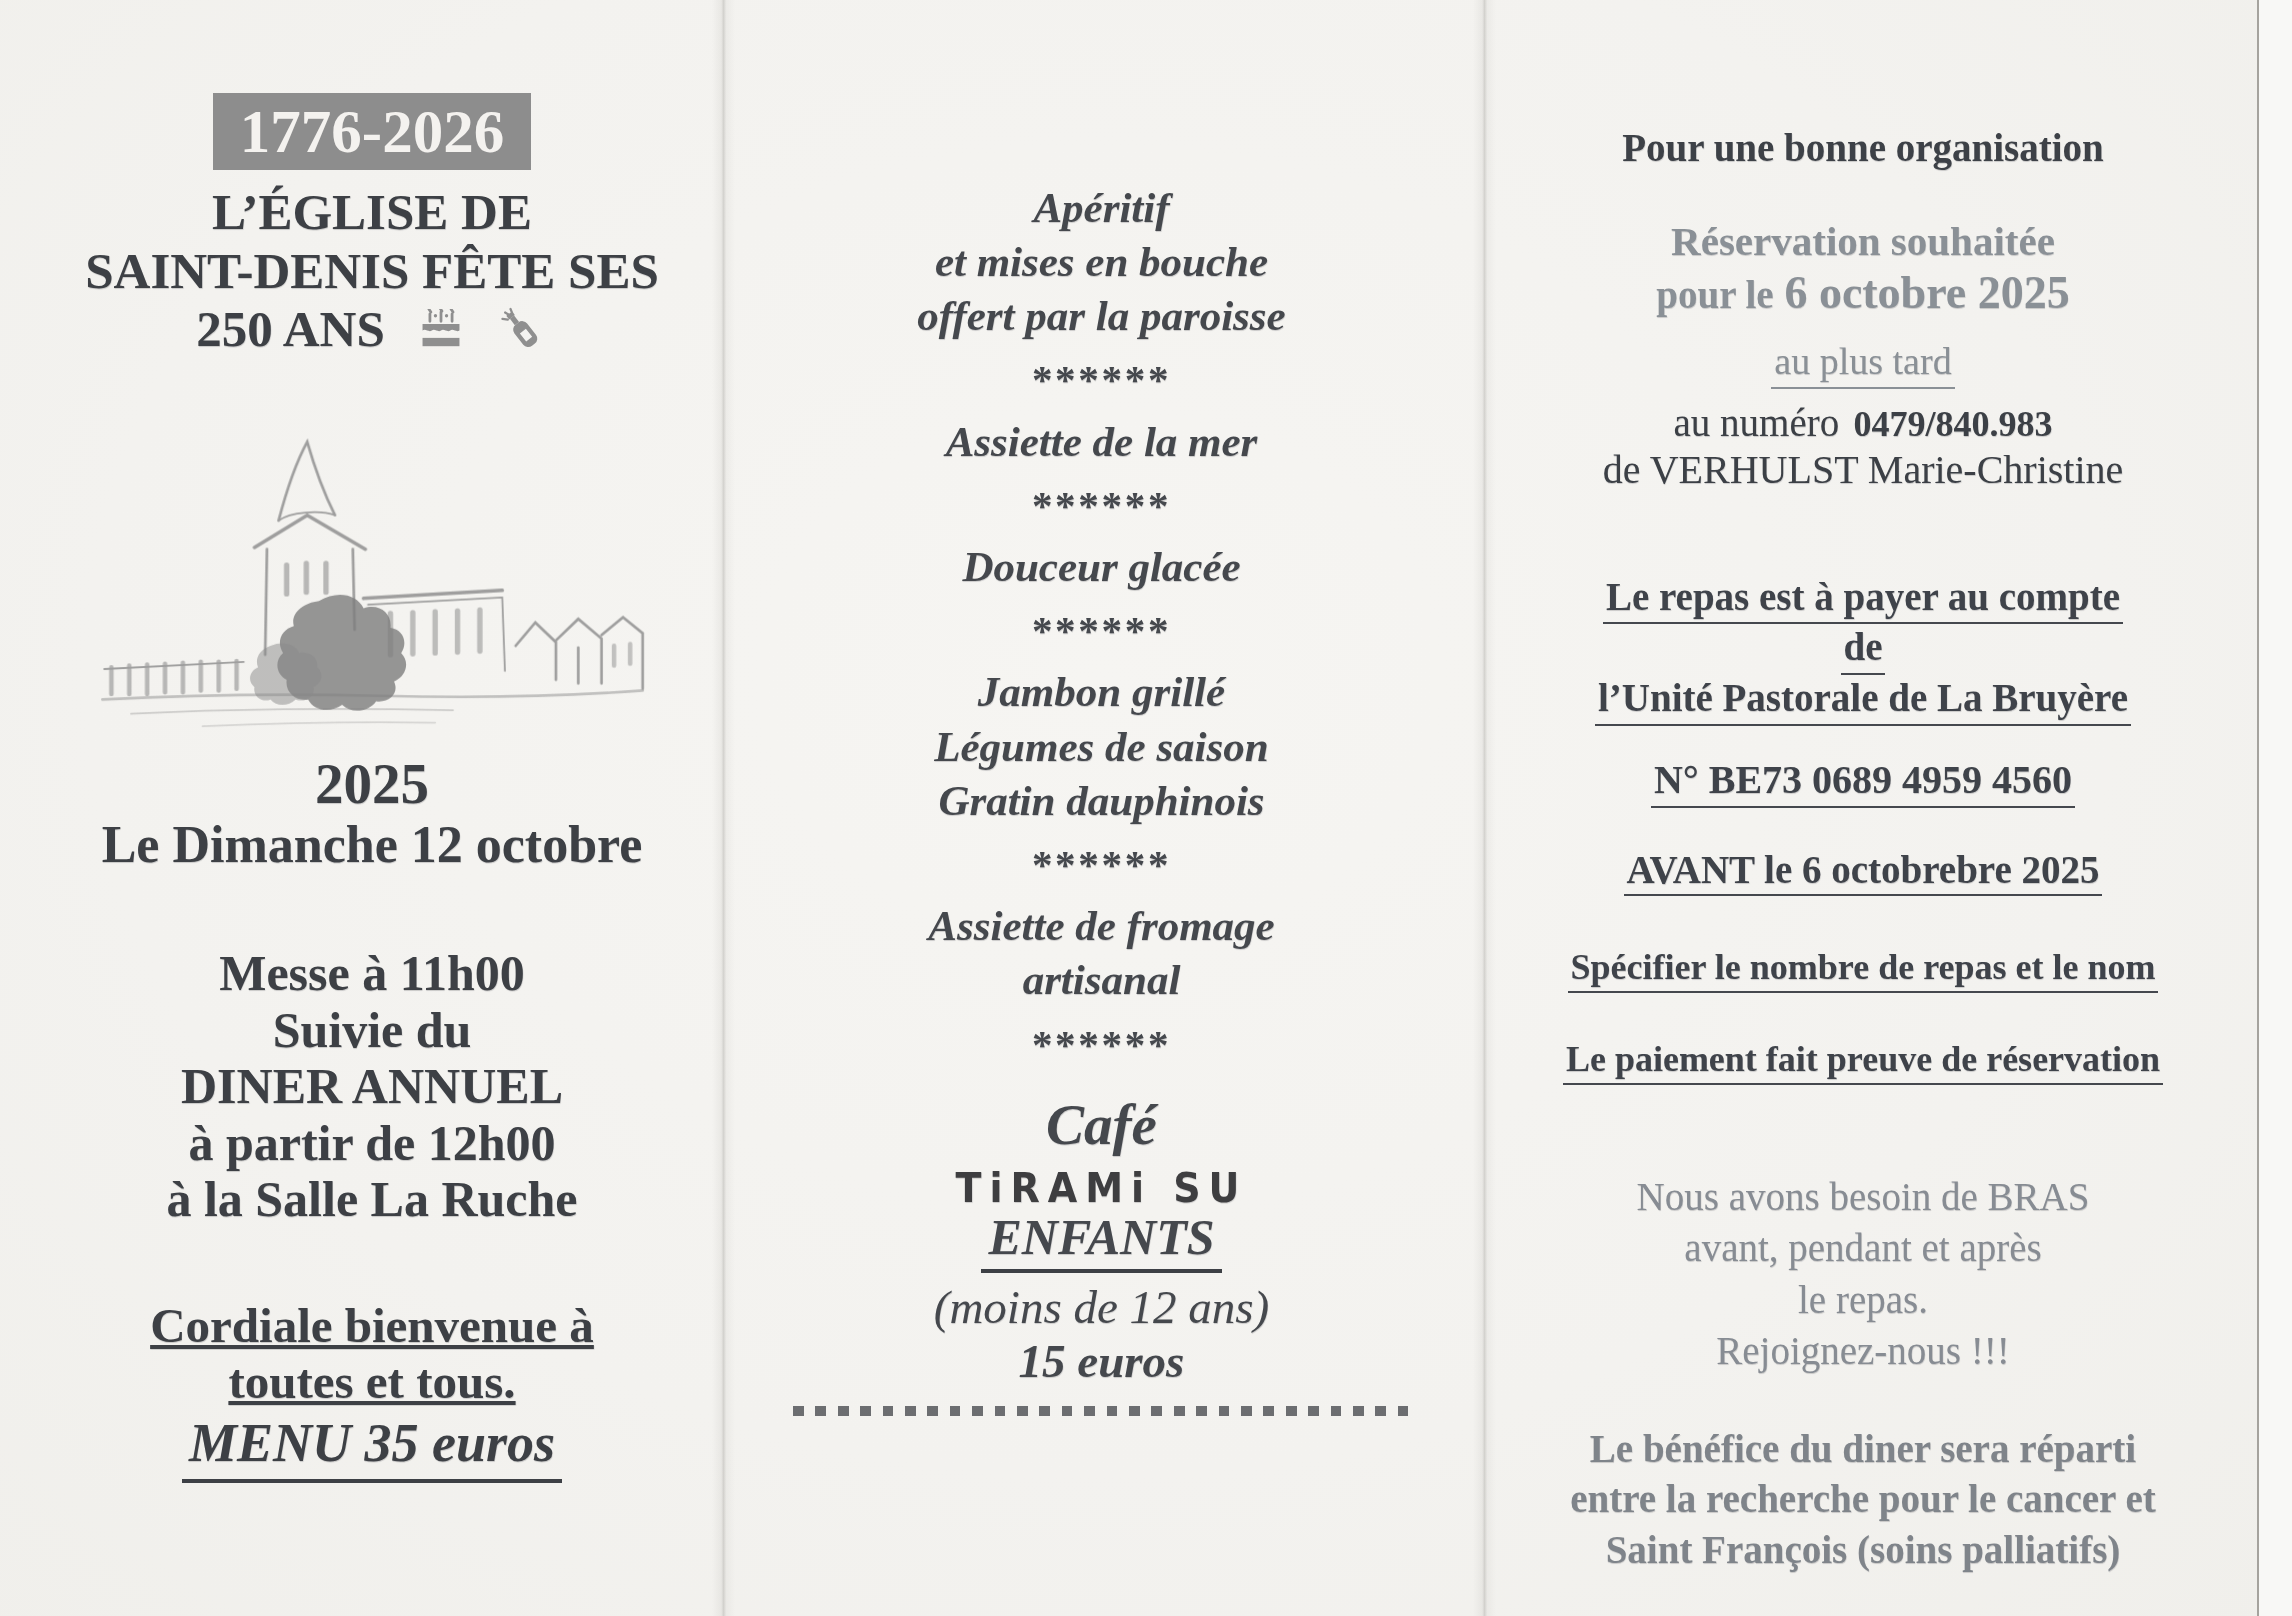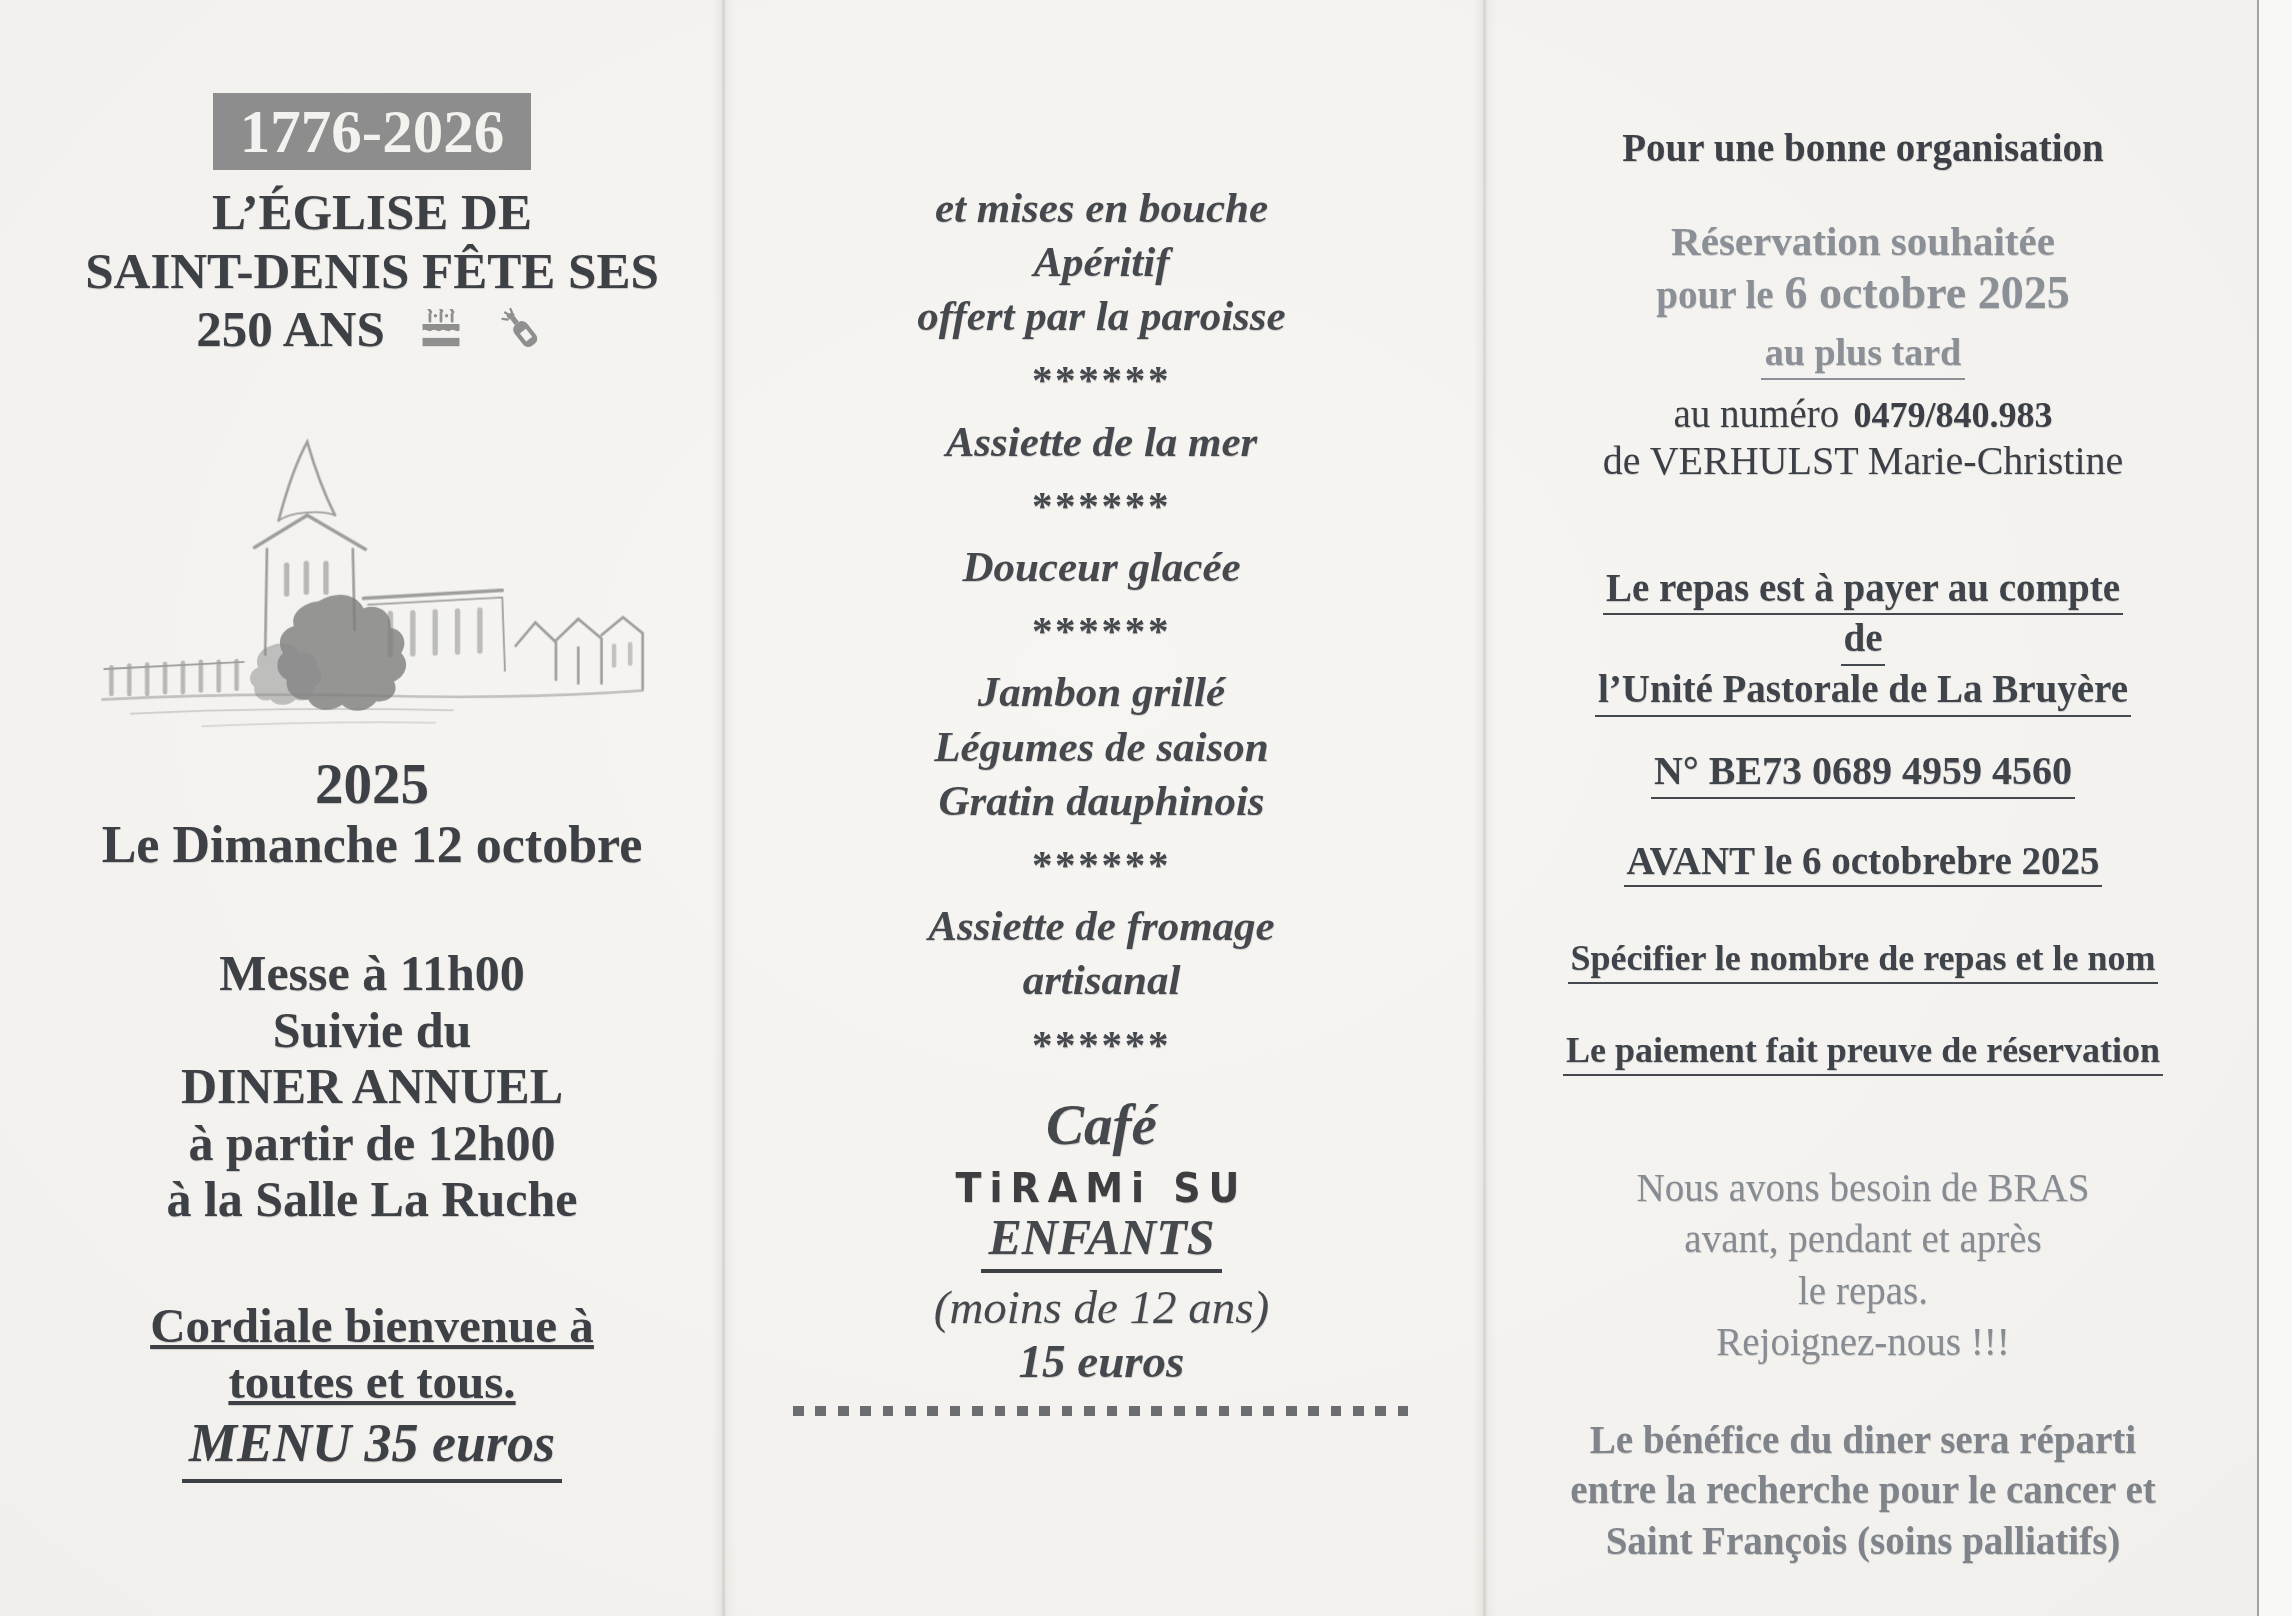--- a/index.html
+++ b/index.html
@@ -60,21 +60,21 @@
     margin:18px auto 0; margin-left:-13.4px; width:618px; height:9.9px;
     background:repeating-linear-gradient(90deg,#54565a 0 10.7px,transparent 10.7px 22.4px);
     opacity:.85;
   }
 
   
   .org { margin-top:9px; font-size:39px; font-weight:bold; color:#3d4147; }
   .res1 { margin-top:47px; font-size:41px; font-weight:bold; color:#8a9096; line-height:1.18; }
   .res2 { font-size:39px; font-weight:bold; color:#8a9096; line-height:1.22; }
   .res2 .date { font-size:46px; margin-left:10.7px; }
-  .res3 { margin-top:11px; font-size:38px; font-weight:bold; color:#8a9096; line-height:1.1; }
+  .res3 { margin-top:20px; font-size:38px; font-weight:normal; color:#8a9096; line-height:1.1; }
   .u-gray { display:inline-block; border-bottom:2.7px solid #8a9096; padding:0 3.6px 3.6px; }
   .phone { margin-top:10.7px; font-size:39px; color:#3c4046; line-height:1.18; }
   .phone .num { font-weight:bold; font-size:36px; margin-left:14.3px; }
   .contact { font-size:40px; color:#3c4046; line-height:1.18; }
   .pay { margin-top:81px; }
   .pay-line { font-size:39px; font-weight:bold; color:#3f434a; line-height:1.18; }
   .u-dark { display:inline-block; border-bottom:2.7px solid #45484e; padding:0 2.7px 2.7px; }
   .acct { margin-top:30px; font-size:40px; font-weight:bold; }
   .avant { margin-top:39px; font-size:39px; font-weight:bold; }
   .spec { margin-top:50px; font-size:36px; font-weight:bold; }
@@ -173,22 +173,22 @@
       <div>toutes et tous.</div>
     </div>
 
     <div class="l-menu">
       <span class="u5">MENU 35 euros</span>
     </div>
   </section>
 
   <section class="col col-mid">
     <div class="m-course">
+      <div>Apéritif</div>
       <div>et mises en bouche</div>
-      <div>Apéritif</div>
       <div>offert par la paroisse</div>
     </div>
     <div class="m-stars">******</div>
 
     <div class="m-course">
       <div>Assiette de la mer</div>
     </div>
     <div class="m-stars">******</div>
 
     <div class="m-course">

